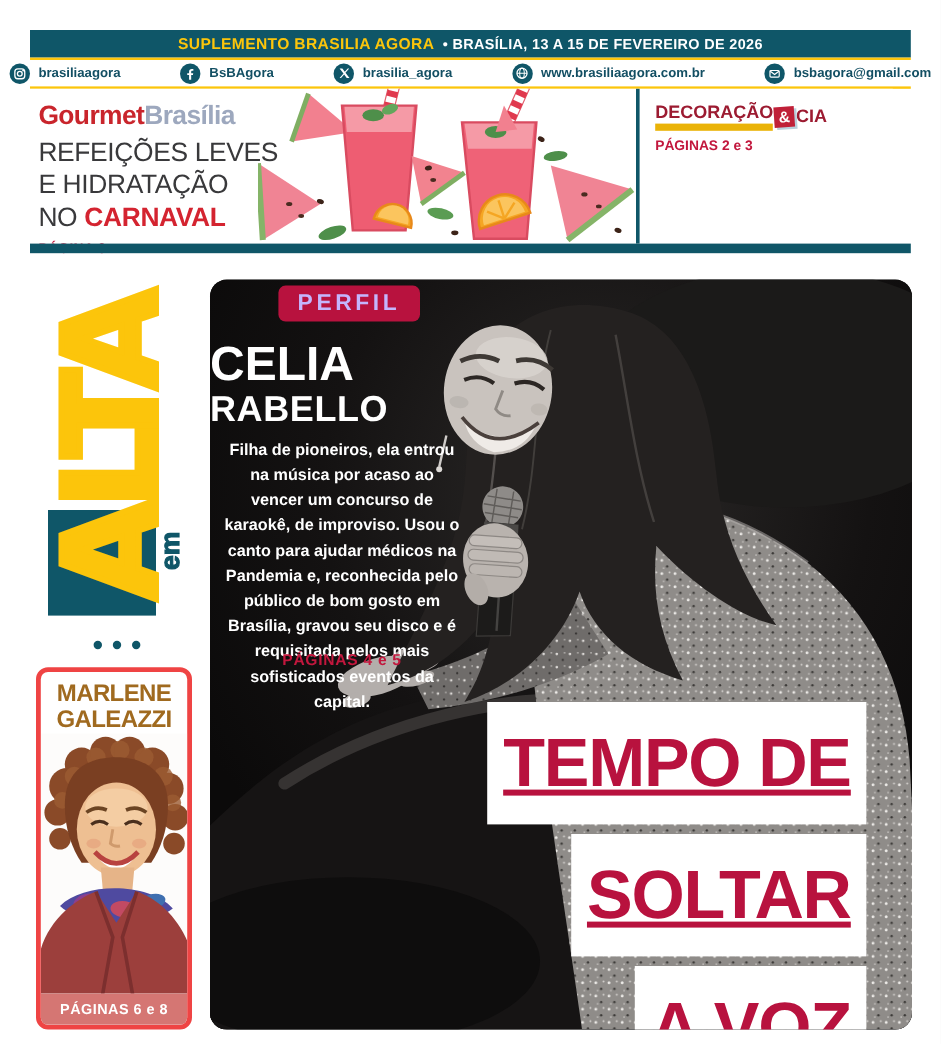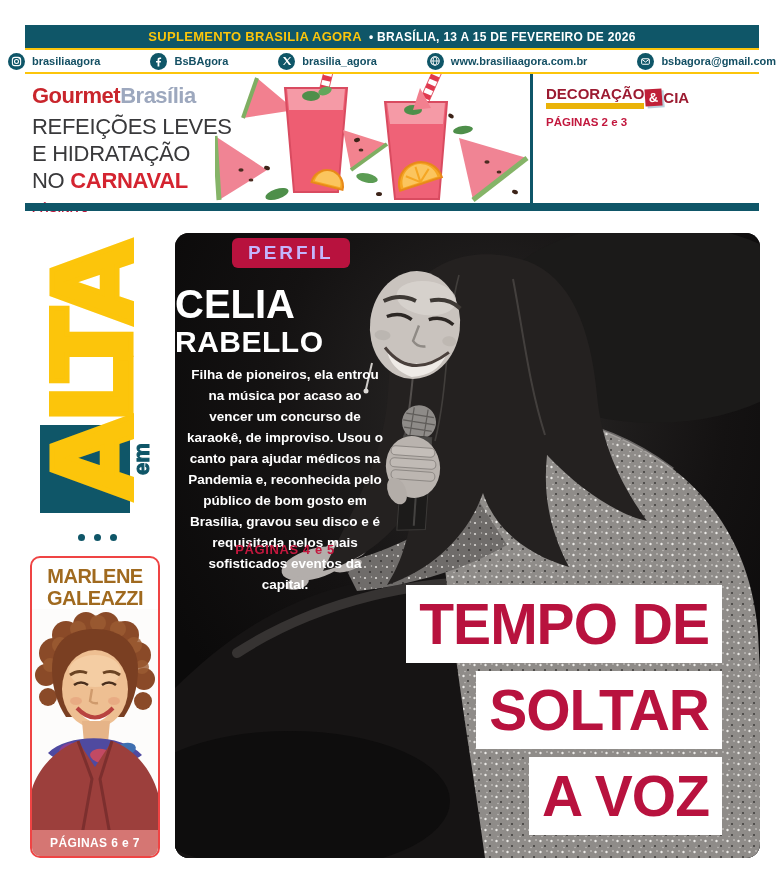--- a/index.html
+++ b/index.html
@@ -51,21 +51,21 @@
              transform:rotate(-90deg);text-align:center;line-height:132px;
              font-family:"DejaVu Sans","Liberation Sans",sans-serif;font-weight:bold;
              font-size:108px;letter-spacing:-8px;color:#fcc50b;
              -webkit-text-stroke:5px #fcc50b;}
   .alta-em{position:absolute;left:98px;top:216px;transform:rotate(-90deg);
            font-size:22px;font-weight:bold;color:#0f5668;-webkit-text-stroke:1px #0f5668;}
   .alta-dots{position:absolute;left:50px;top:304px;display:flex;gap:9px;}
   .alta-dots span{width:7px;height:7px;border-radius:50%;background:#0f5668;display:block;}
 
   
-  .marlene{position:absolute;left:30px;top:556px;width:130px;height:302px;border:2px solid #ef4444;
+  .marlene{position:absolute;left:30px;top:556px;width:130px;height:302px;border:4px solid #ef4444;
            border-radius:10px;overflow:hidden;background:#fff;box-sizing:border-box;
            display:flex;flex-direction:column;}
   .m-name{padding-top:7px;text-align:center;font-weight:bold;font-size:20px;line-height:22px;
           color:#a06a1f;letter-spacing:-.5px;}
   .m-photo{flex:1;overflow:hidden;}
   .m-foot{height:26px;background:#d57673;color:#fff;font-size:12px;font-weight:bold;
           display:flex;align-items:center;justify-content:center;letter-spacing:.4px;}
 
   
   .photo{position:absolute;left:175px;top:233px;width:585px;height:625px;border-radius:14px;
@@ -76,21 +76,21 @@
   .subject{position:absolute;left:0;top:50px;width:225px;color:#fff;}
   .subject .n1{font-size:40px;font-weight:bold;line-height:42px;letter-spacing:0;}
   .subject .n2{font-size:30px;font-weight:bold;line-height:33px;letter-spacing:.5px;}
   .deck{position:absolute;left:10px;top:131px;width:200px;text-align:center;color:#fff;
         font-size:13.5px;line-height:21px;font-weight:bold;}
   .pgref{position:absolute;left:10px;top:309px;width:200px;text-align:center;color:#c2173d;
          font-size:13px;font-weight:bold;letter-spacing:.6px;}
   .hl{position:absolute;right:38px;top:352px;display:flex;flex-direction:column;
       align-items:flex-end;gap:8px;}
   .hl .line{background:#fff;color:#b8123e;font-weight:bold;font-size:57px;line-height:66px;
-            padding:6px 13px;letter-spacing:-1px;white-space:nowrap;}
+            padding:18px 13px;letter-spacing:-1px;white-space:nowrap;text-decoration:underline;}
 </style>
 </head>
 <body>
 
 <div class="page">
 
   <div class="topbar">
     <span class="t1">SUPLEMENTO BRASILIA AGORA</span>
     <span class="t2">• BRASÍLIA, 13 A 15 DE FEVEREIRO DE 2026</span>
   </div>
@@ -305,21 +305,21 @@
         <path d="M16 144 C36 124 90 124 110 146 C94 158 80 154 63 160 C46 154 32 158 16 144 Z" fill="#4f4aa0"></path>
         <ellipse cx="38" cy="141" rx="11" ry="7" fill="#8a3f8f" transform="rotate(-14 38 141)"></ellipse>
         <ellipse cx="70" cy="147" rx="12" ry="7" fill="#c24a63" transform="rotate(8 70 147)"></ellipse>
         <ellipse cx="94" cy="140" rx="10" ry="6" fill="#3f6fb0" transform="rotate(-10 94 140)"></ellipse>
 
         <path d="M0 226 L0 180 C8 154 30 138 46 132 L63 158 L80 132 C98 138 118 156 126 184 L126 226 Z" fill="#9c3f3c"></path>
         <path d="M46 132 L60 170 L50 226" fill="none" stroke="#7c2f2e" stroke-width="3"></path>
         <path d="M80 132 L68 170 L78 226" fill="none" stroke="#7c2f2e" stroke-width="3"></path>
       </svg>
     </div>
-    <div class="m-foot">PÁGINAS 6 e 7</div>
+    <div class="m-foot">PÁGINAS 6 e 8</div>
   </div>
 
   <div class="photo">
     <svg class="scene" width="585" height="625" viewBox="0 0 585 625">
       <defs>
         <radialGradient id="glow" cx="55%" cy="28%" r="65%">
           <stop offset="0%" stop-color="#2c2a29"></stop>
           <stop offset="60%" stop-color="#141212"></stop>
           <stop offset="100%" stop-color="#0b0a0a"></stop>
         </radialGradient>

